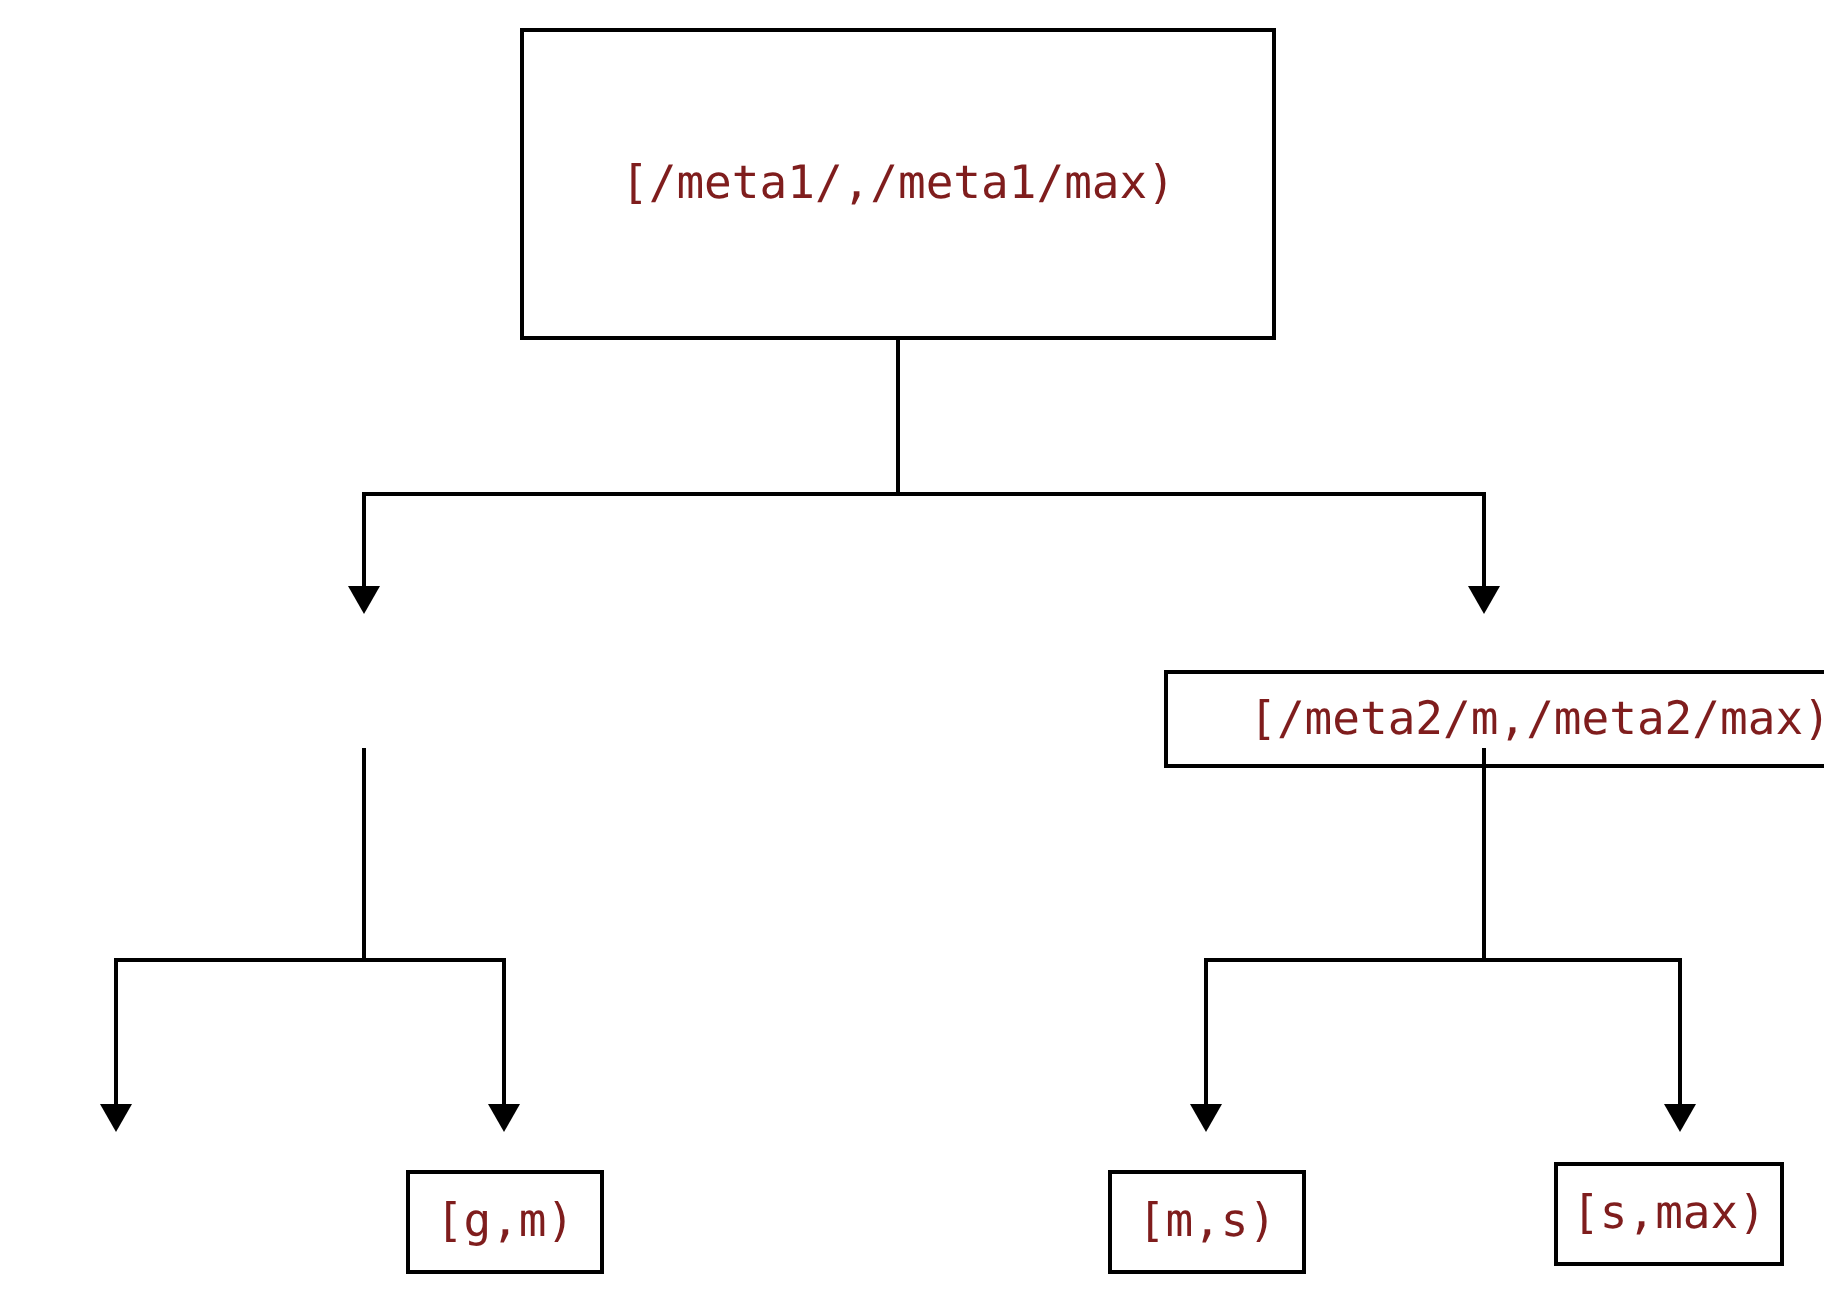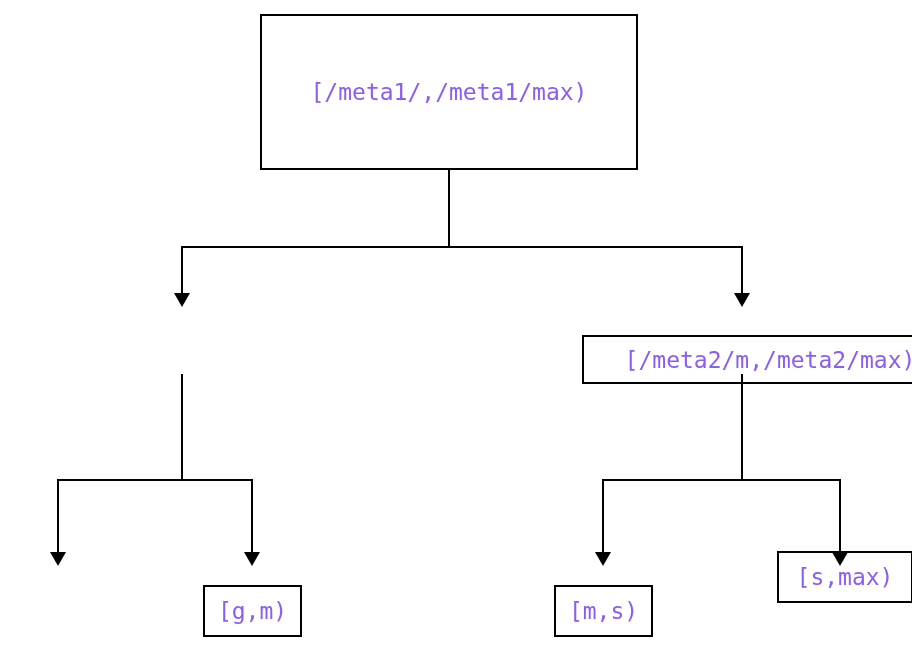--- a/index.html
+++ b/index.html
@@ -18,21 +18,21 @@
   .node {
     position: absolute;
     box-sizing: border-box;
     border: 2px solid #000000;
     background: #ffffff;
     display: flex;
     align-items: center;
     justify-content: center;
     font-size: 23px;
     font-weight: 500;
-    color: #8b5cf6;
+    color: #7f1d1d;
     white-space: nowrap;
   }
   .vline {
     position: absolute;
     width: 2px;
     background: #000000;
   }
   .hline {
     position: absolute;
     height: 2px;
@@ -46,21 +46,21 @@
     border-right: 8px solid transparent;
     border-top: 14px solid #000000;
   }
   
   .n-root    { left: 260px; top: 14px;  width: 378px; height: 156px; }
   .n-l2a     { left: 22px;  top: 325px; width: 321px; height: 49px; }
   .n-l2b     { left: 582px; top: 335px; width: 376px; height: 49px; }
   .n-leaf1   { left: 8px;   top: 585px; width: 100px; height: 52px; }
   .n-leaf2   { left: 203px; top: 585px; width: 99px;  height: 52px; }
   .n-leaf3   { left: 554px; top: 585px; width: 99px;  height: 52px; }
-  .n-leaf4   { left: 777px; top: 551px; width: 136px; height: 52px; }
+  .n-leaf4   { left: 777px; top: 581px; width: 115px; height: 52px; }
 </style>
 </head>
 <body>
 
 <div class="canvas">
 
   <div class="node n-root">[/meta1/,/meta1/max)</div>
 
 
   <div class="node n-l2b">[/meta2/m,/meta2/max)</div>

